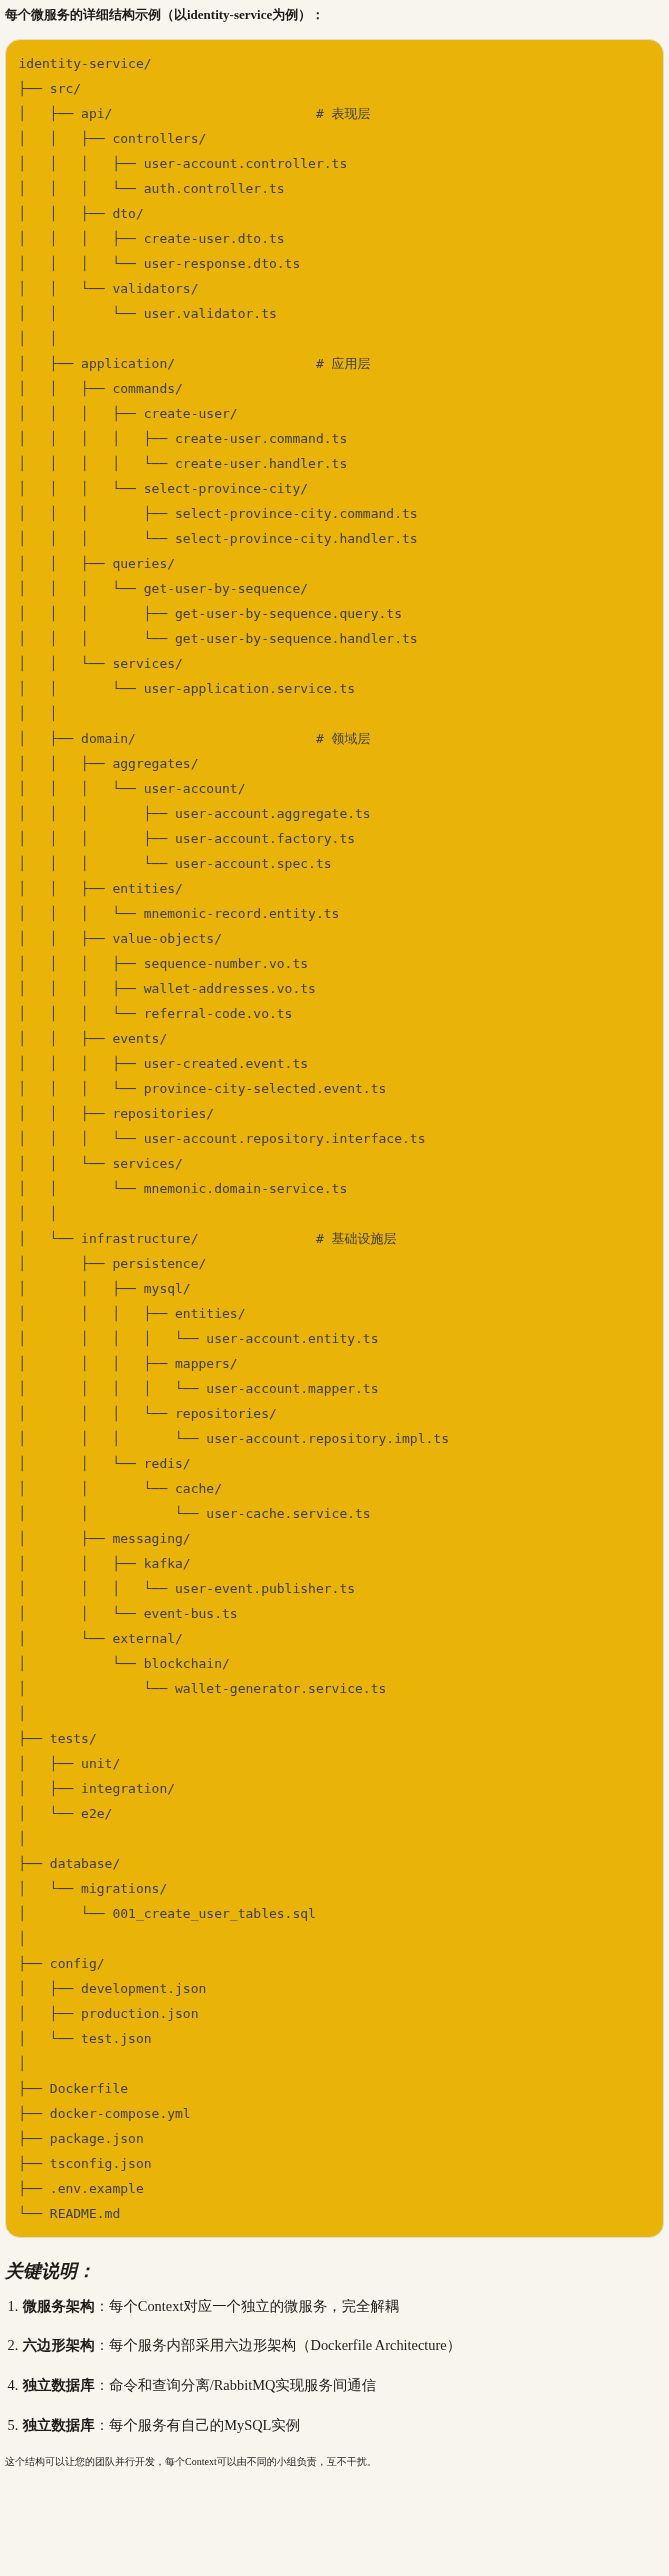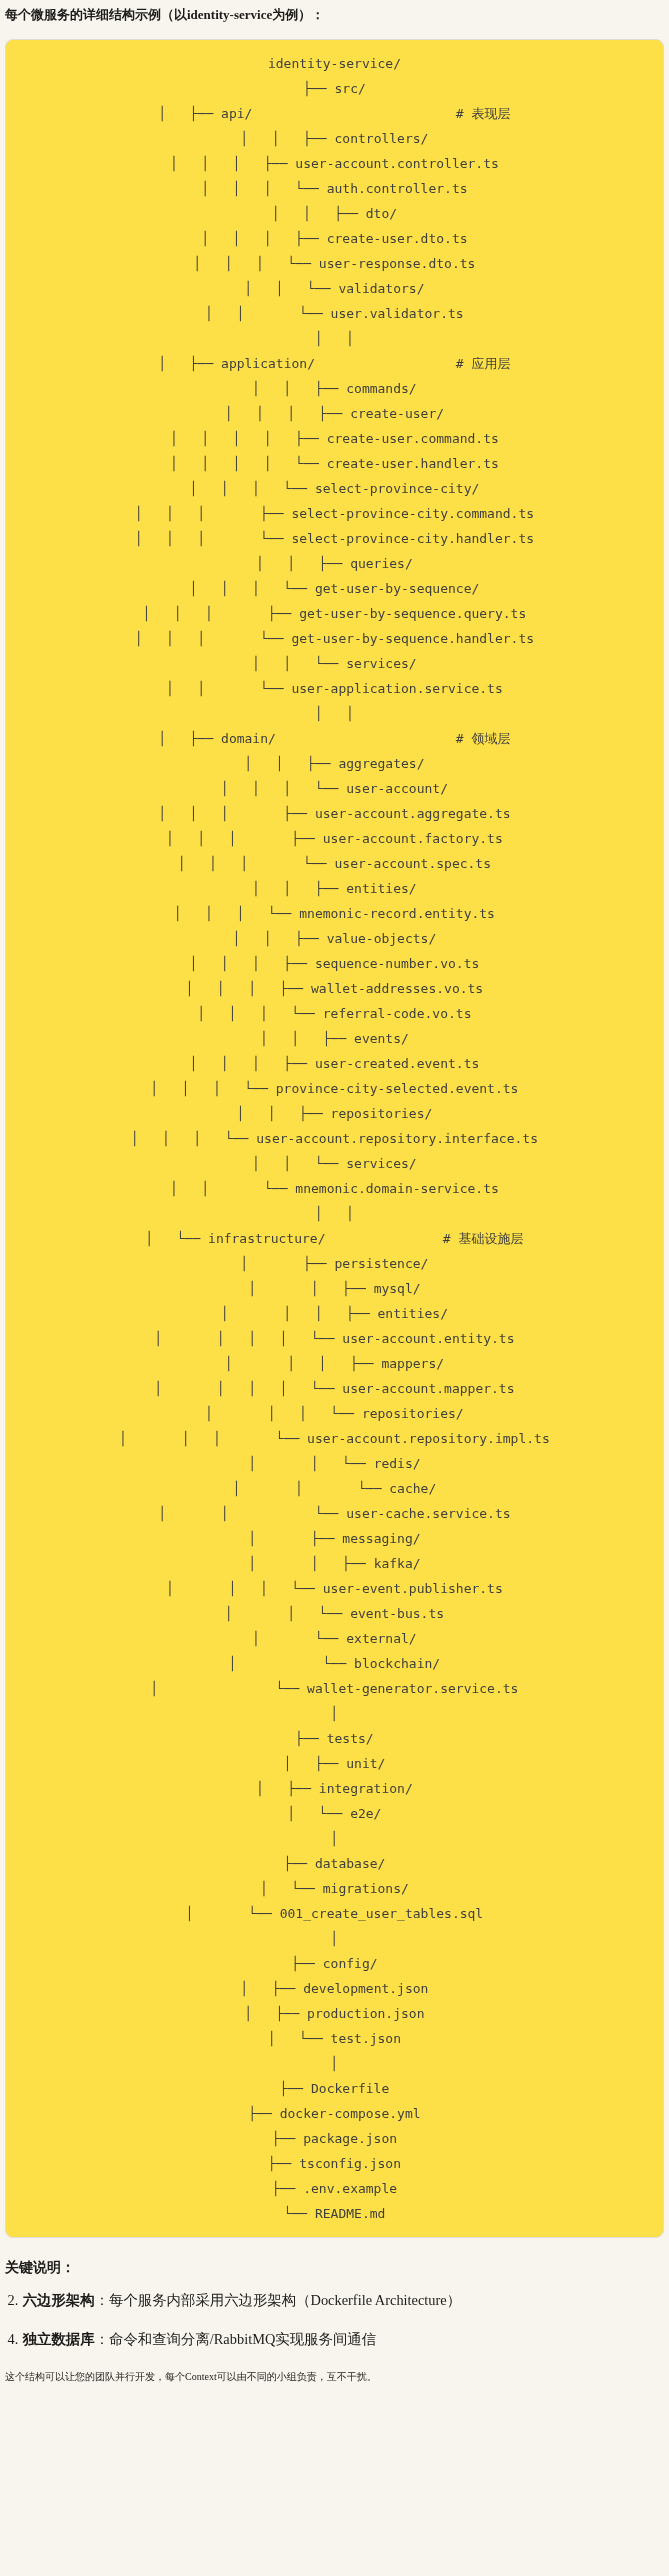--- a/index.html
+++ b/index.html
@@ -11,39 +11,39 @@
     font-family: "Liberation Serif", "DejaVu Serif", serif;
     padding: 6.3px 5px 10px 5px;
   }
   .page-title {
     font-size: 13px;
     font-weight: 700;
     line-height: 1.35;
     margin: 0 0 15px 0;
   }
   .codeblock {
-    background: #fde047;
+    background: #eab308;
     border: 0.6px solid #dfdcd4;
-    border-radius: 8px;
+    border-radius: 15px;
     padding: 11.3px 12.5px;
     overflow: hidden;
-    text-align: center;
   }
   .codeblock pre {
     margin: 0;
     font-family: "DejaVu Sans Mono", "Liberation Mono", monospace;
     font-size: 13px;
     line-height: 25px;
     color: #3f3f3d;
     white-space: pre;
   }
   .notes-heading {
-    font-size: 14px;
+    font-size: 18px;
     font-weight: 700;
     margin: 21px 0 12.5px 0;
+    font-style: italic;
   }
   .notes-list {
     list-style: none;
     margin: 0;
     padding: 0 0 0 2.5px;
   }
   .note-item {
     font-size: 14.4px;
     line-height: 1.4;
     margin-bottom: 19.4px;
@@ -149,20 +149,22 @@
 ├── docker-compose.yml
 ├── package.json
 ├── tsconfig.json
 ├── .env.example
 └── README.md</pre>
   </div>
 
   <h2 class="notes-heading">关键说明：</h2>
 
   <ol class="notes-list">
+    <li class="note-item"><span class="note-num">1.</span><span class="note-term">微服务架构</span><span class="note-desc">：每个Context对应一个独立的微服务，完全解耦</span></li>
     <li class="note-item"><span class="note-num">2.</span><span class="note-term">六边形架构</span><span class="note-desc">：每个服务内部采用六边形架构（Dockerfile Architecture）</span></li>
     <li class="note-item"><span class="note-num">4.</span><span class="note-term">独立数据库</span><span class="note-desc">：命令和查询分离/RabbitMQ实现服务间通信</span></li>
+    <li class="note-item"><span class="note-num">5.</span><span class="note-term">独立数据库</span><span class="note-desc">：每个服务有自己的MySQL实例</span></li>
   </ol>
 
   <p class="closing">这个结构可以让您的团队并行开发，每个Context可以由不同的小组负责，互不干扰。</p>
 
 </main>
 
 
 </body></html>

